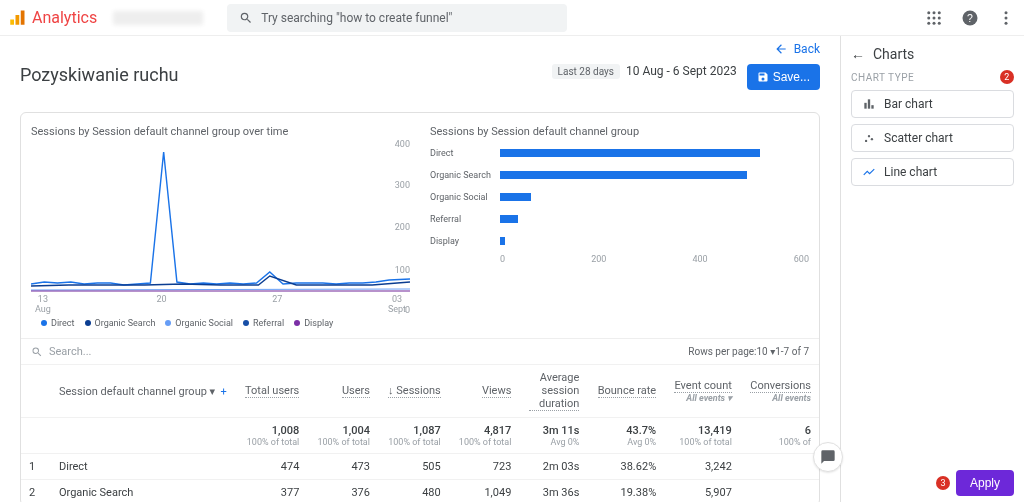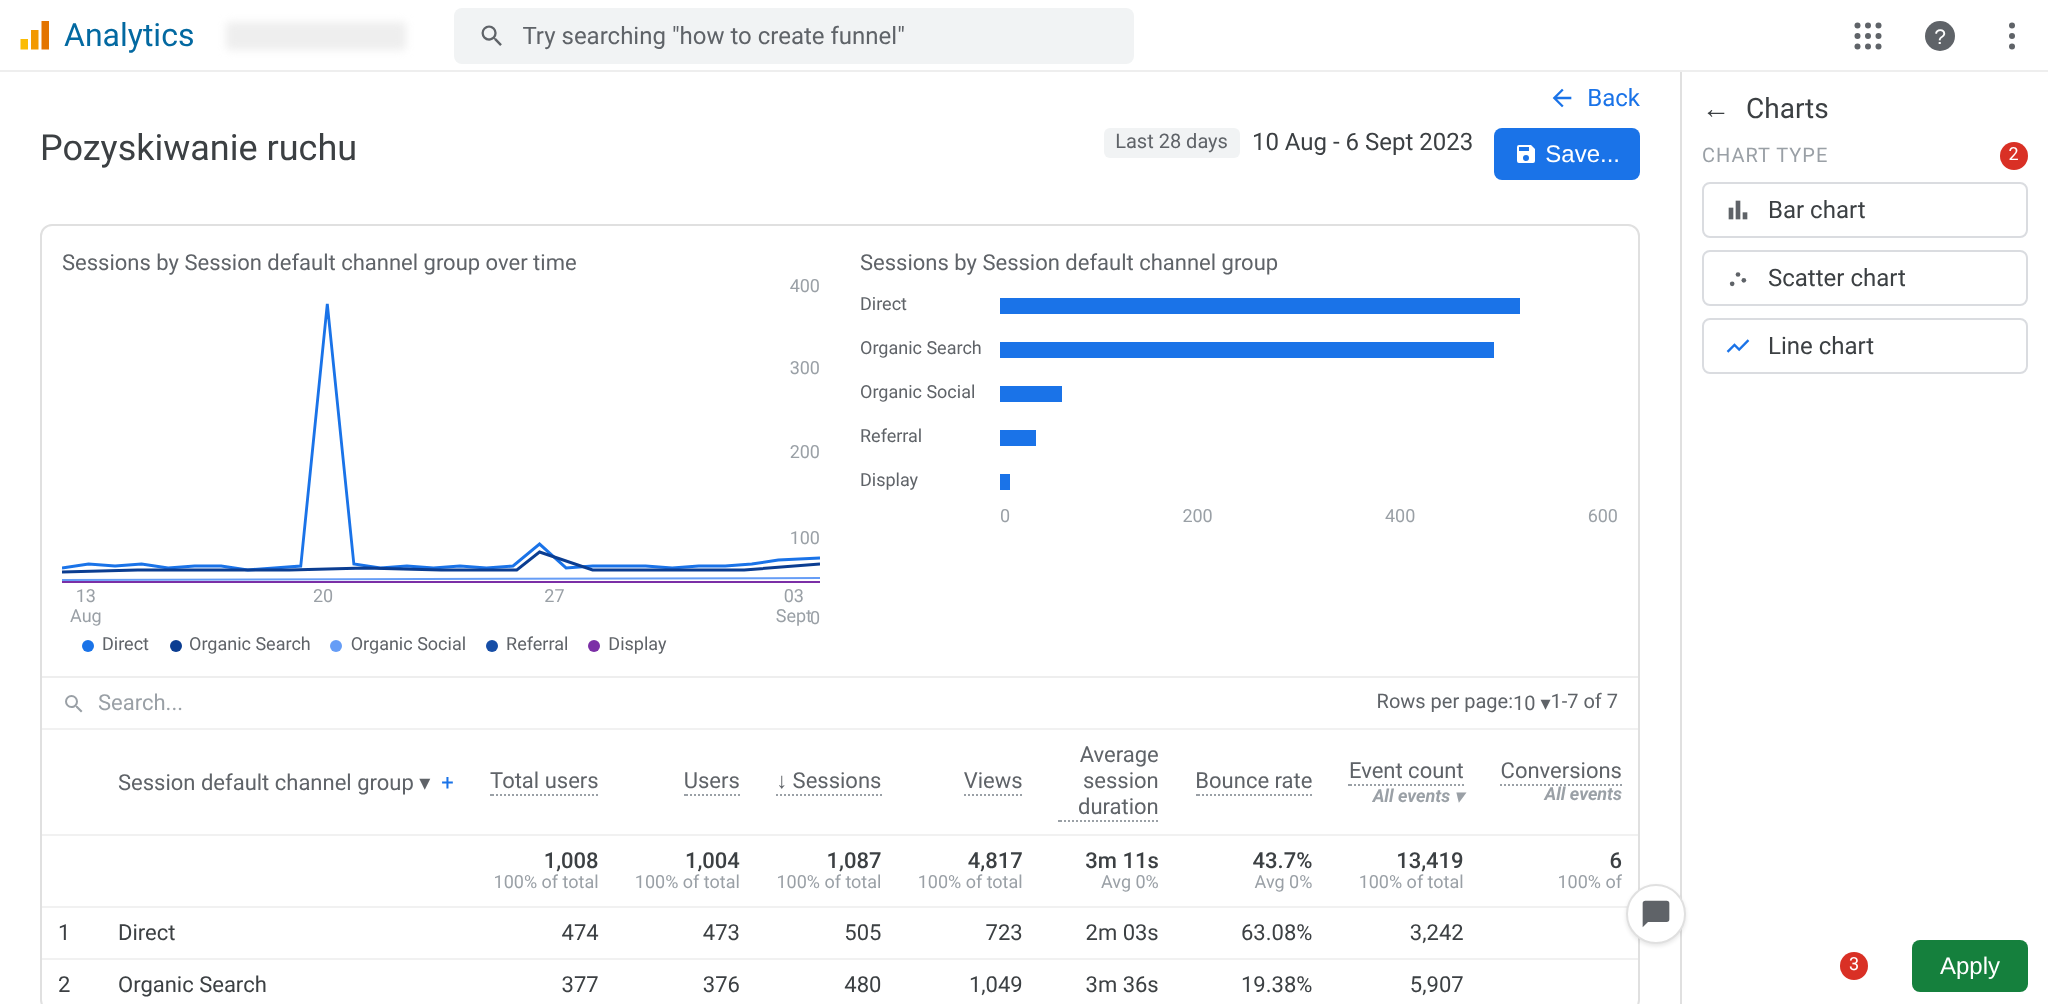--- a/index.html
+++ b/index.html
@@ -1,20 +1,20 @@
 <!DOCTYPE html>
 <html><head>
 <meta charset="utf-8">
 <style>
   * { box-sizing: border-box; margin: 0; padding: 0; }
   body { font-family: Roboto, Arial, sans-serif; font-size: 12px; color: #3c4043; background: #fff; width: 1024px; height: 502px; overflow: hidden; }
   .header { display: flex; align-items: center; height: 36px; padding: 0 8px; border-bottom: 1px solid #eee; gap: 8px; }
   .logo { display: flex; align-items: center; gap: 6px; }
   .logo svg { width: 18px; height: 18px; }
-  .logo-text { font-size: 16px; color: #0369a1; font-weight: 400; }
+  .logo-text { font-size: 16px; color: #ef4444; font-weight: 400; }
   .acct-blur { width: 90px; height: 14px; background: #eee; border-radius: 2px; filter: blur(2px); margin-left: 8px; }
   .search { display:flex; align-items:center; background:#f1f3f4; border-radius:4px; height:28px; padding:0 12px; width:340px; margin-left:16px; color:#5f6368; gap:8px; }
   .hdr-right { margin-left:auto; display:flex; gap:16px; align-items:center; color:#5f6368; }
   .icon-btn { width:20px; height:20px; display:flex; align-items:center; justify-content:center; cursor:pointer; }
 
   .main-wrap { display:flex; height:466px; }
   .content { flex:1; background:#fff; overflow:auto; }
   .rail { width:184px; border-left:1px solid #e0e0e0; background:#fff; padding:8px 10px; position:relative; }
 
   .back-row { display:flex; align-items:center; gap:6px; padding:6px 20px; color:#1a73e8; font-size:12px; cursor:pointer;justify-content:flex-end; }
@@ -62,21 +62,21 @@
 
   
   .rail-head { display:flex; align-items:center; gap:8px; font-size:14px; padding:2px 0 8px; color:#3c4043;}
   .rail-label { font-size:10px; color:#9aa0a6; letter-spacing:0.5px; display:flex; align-items:center; justify-content:space-between; }
   .anno { background:#d93025; color:#fff; width:14px; height:14px; border-radius:50%; font-size:9px; display:inline-flex; align-items:center; justify-content:center; }
   .chip { display:flex; align-items:flex-start; gap:8px; border:1px solid #dadce0; border-radius:4px; padding:6px 10px; margin-top:6px; cursor:pointer; font-size:12px; color:#3c4043; }
   .chip svg { width:14px; height:14px; }
 
   .fab { position:absolute; bottom:30px; left:-28px; width:30px; height:30px; border-radius:50%; background:#fff; border:1px solid #e0e0e0; display:flex; align-items:center; justify-content:center; box-shadow:0 1px 2px rgba(0,0,0,0.1); cursor:pointer; }
   .apply-row { position:absolute; bottom:6px; right:10px; display:flex; align-items:center; gap:6px; }
-  .apply-btn { background:#15803d; color:#fff; border:none; padding:6px 14px; border-radius:4px; font-size:12px; cursor:pointer;margin-left:16px; }
+  .apply-btn { background:#6d28d9; color:#fff; border:none; padding:6px 14px; border-radius:4px; font-size:12px; cursor:pointer; }
 </style>
 </head>
 <body>
 
 <div class="header">
   <div class="logo">
     <svg viewBox="0 0 24 24">
         <rect x="3" y="14" width="5" height="7" fill="#fbbc04"></rect>
         <rect x="10" y="8" width="5" height="13" fill="#f29900"></rect>
         <rect x="17" y="2" width="5" height="19" fill="#e37400"></rect>
@@ -283,21 +283,21 @@
         </tbody>
         <tbody id="rows">
             <tr>
               <td>1</td>
               <td>Direct</td>
               <td>474</td>
               <td>473</td>
               <td>505</td>
               <td>723</td>
               <td>2m 03s</td>
-              <td>63.08%</td>
+              <td>38.62%</td>
               <td>3,242</td>
               <td></td>
             </tr>
             <tr>
               <td>2</td>
               <td>Organic Search</td>
               <td>377</td>
               <td>376</td>
               <td>480</td>
               <td>1,049</td>

